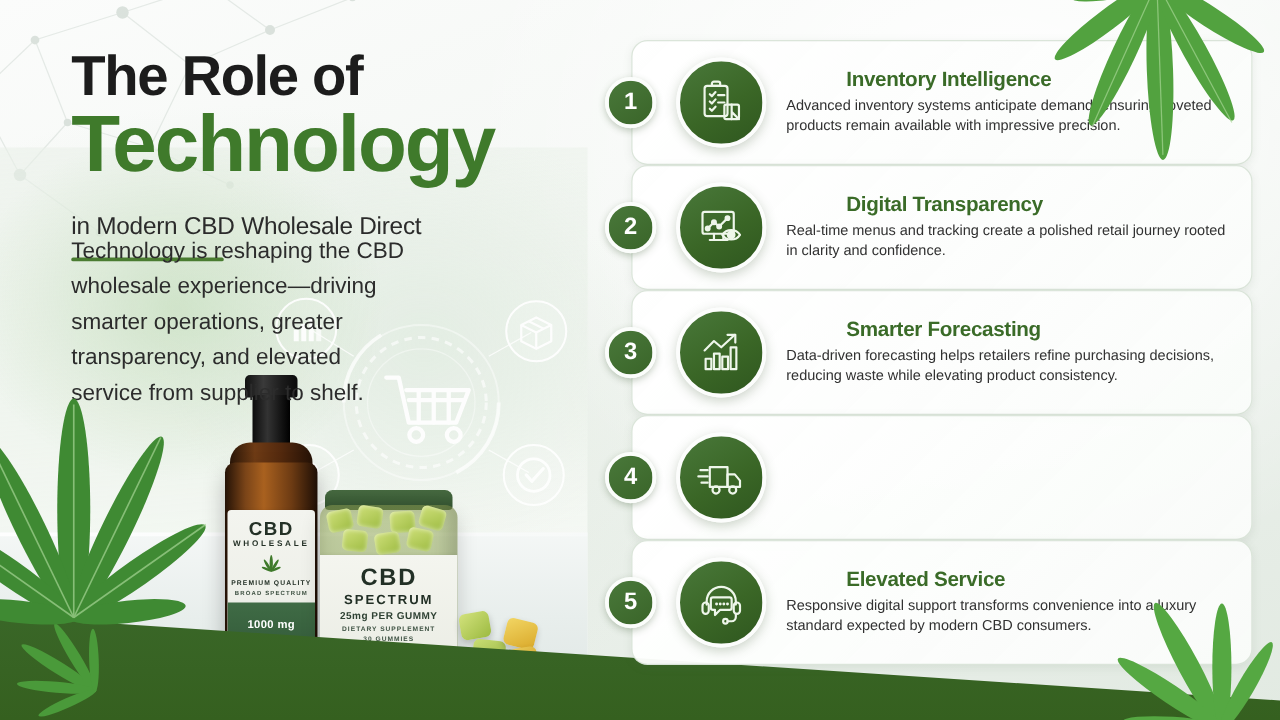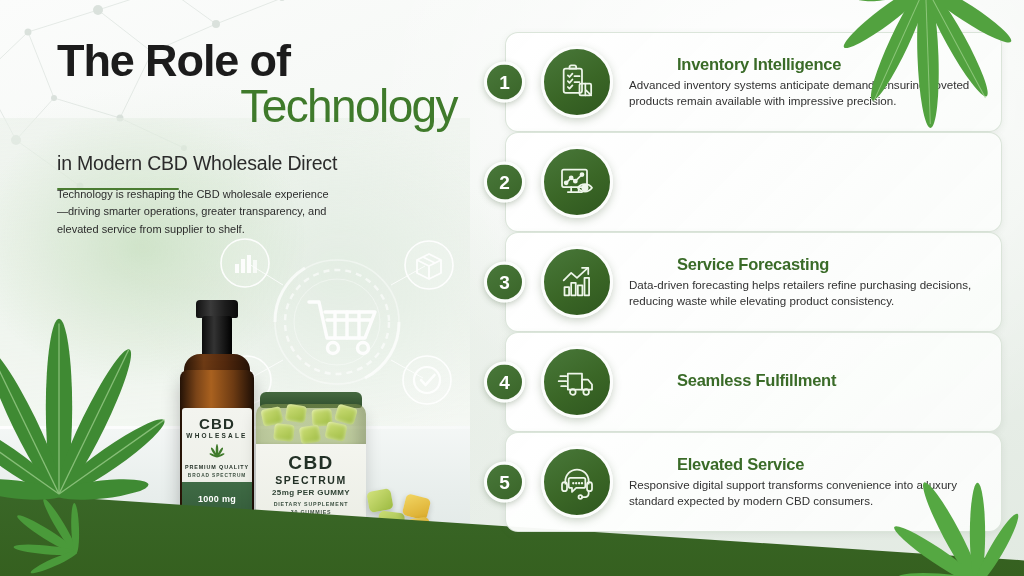--- a/index.html
+++ b/index.html
@@ -143,34 +143,33 @@
     clip-path:polygon(0 36%, 1024px 88%, 1024px 130px, 0 130px);
     pointer-events:none;
   }
 
   
   .headline { position:absolute; left:57px; top:38px; width:400px; }
   .h-line1 {
     font-size:45px; font-weight:700; color:#1c1c1c; letter-spacing:-1.1px; line-height:1.04;
   }
   .h-line2 {
-    font-size:46px; font-weight:400; color:#3f7a2b; letter-spacing:-1.6px; line-height:1.02;
+    font-size:64px; font-weight:700; color:#3f7a2b; letter-spacing:-1.6px; line-height:1.02;
     margin-top:-2px;
-    text-align:right;
   }
   .h-sub {
     font-size:19.5px; font-weight:400; color:#2b2b2b; letter-spacing:-.2px;
     margin-top:22px;
   }
   .rule {
     width:122px; height:2.5px; background:#4a7c31; margin-top:13px; border-radius:2px;
   }
   .intro {
     position:absolute; left:57px; top:186px; width:272px;
-    font-size:11px; line-height:1.58; color:#2c2c2c;
+    font-size:18px; line-height:1.58; color:#2c2c2c;
   }
 
   
   .cards { position:absolute; left:505px; top:32px; width:497px; }
   .card {
     position:relative;
     width:497px; height:100px;
     background:linear-gradient(135deg, rgba(255,255,255,.97) 0%, rgba(250,252,250,.93) 100%);
     border:1px solid rgba(215,226,214,.9);
     border-radius:13px;
@@ -485,53 +484,56 @@
           <path d="M17 30 v5 M26 30 v5 M13 36 h17"></path>
           <path d="M11 25 l6-6 l5 4 l8-8"></path>
           <circle cx="11" cy="25" r="1.8" fill="#eef6ea"></circle>
             <circle cx="17" cy="19" r="1.8" fill="#eef6ea"></circle>
           <circle cx="22" cy="23" r="1.8" fill="#eef6ea"></circle>
             <circle cx="30" cy="15" r="1.8" fill="#eef6ea"></circle>
           <path d="M25 31 c4-6 13-6 17 0 c-4 6-13 6-17 0 z"></path>
           <circle cx="33.5" cy="31" r="3.2" fill="#eef6ea"></circle>
         </svg>
       </div>
+      <div class="card-text">
+        <div class="card-title">Digital Transparency</div>
+        <div class="card-desc">Real-time menus and tracking create a polished retail journey rooted in clarity and confidence.</div>
+      </div>
     </div>
 
     <div class="card">
       <div class="card-badge">3</div>
       <div class="card-icon">
         <svg width="40" height="40" viewBox="0 0 48 48" fill="none" stroke="#eef6ea" stroke-width="2.1" stroke-linecap="round" stroke-linejoin="round">
           <rect x="9" y="30" width="5.5" height="10"></rect>
           <rect x="17" y="25" width="5.5" height="15"></rect>
           <rect x="25" y="28" width="5.5" height="12"></rect>
           <rect x="33" y="19" width="5.5" height="21"></rect>
           <path d="M8 22 L17 13 L24 19 L37 7"></path>
           <path d="M30 7 h7.5 v7.5"></path>
         </svg>
       </div>
       <div class="card-text">
-        <div class="card-title">Service Forecasting</div>
+        <div class="card-title">Smarter Forecasting</div>
         <div class="card-desc">Data-driven forecasting helps retailers refine purchasing decisions, reducing waste while elevating product consistency.</div>
       </div>
     </div>
 
     <div class="card">
       <div class="card-badge">4</div>
       <div class="card-icon">
         <svg width="40" height="40" viewBox="0 0 48 48" fill="none" stroke="#eef6ea" stroke-width="2.1" stroke-linecap="round" stroke-linejoin="round">
           <path d="M13 14 h17 v19 h-17 z"></path>
           <path d="M30 21 h7 l5 6 v6 h-12 z"></path>
           <circle cx="19" cy="36" r="3.4"></circle>
             <circle cx="35" cy="36" r="3.4"></circle>
           <path d="M4 17 h7 M2 23 h9 M5 29 h6"></path>
         </svg>
       </div>
       <div class="card-text">
-        <div class="card-title">Seamless Fulfillment</div>
       </div>
     </div>
 
     <div class="card">
       <div class="card-badge">5</div>
       <div class="card-icon">
         <svg width="40" height="40" viewBox="0 0 48 48" fill="none" stroke="#eef6ea" stroke-width="2.1" stroke-linecap="round" stroke-linejoin="round">
           <path d="M10 26 v-3 a14 14 0 0 1 28 0 v3"></path>
           <rect x="6" y="24" width="6" height="11" rx="3"></rect>
           <rect x="36" y="24" width="6" height="11" rx="3"></rect>

